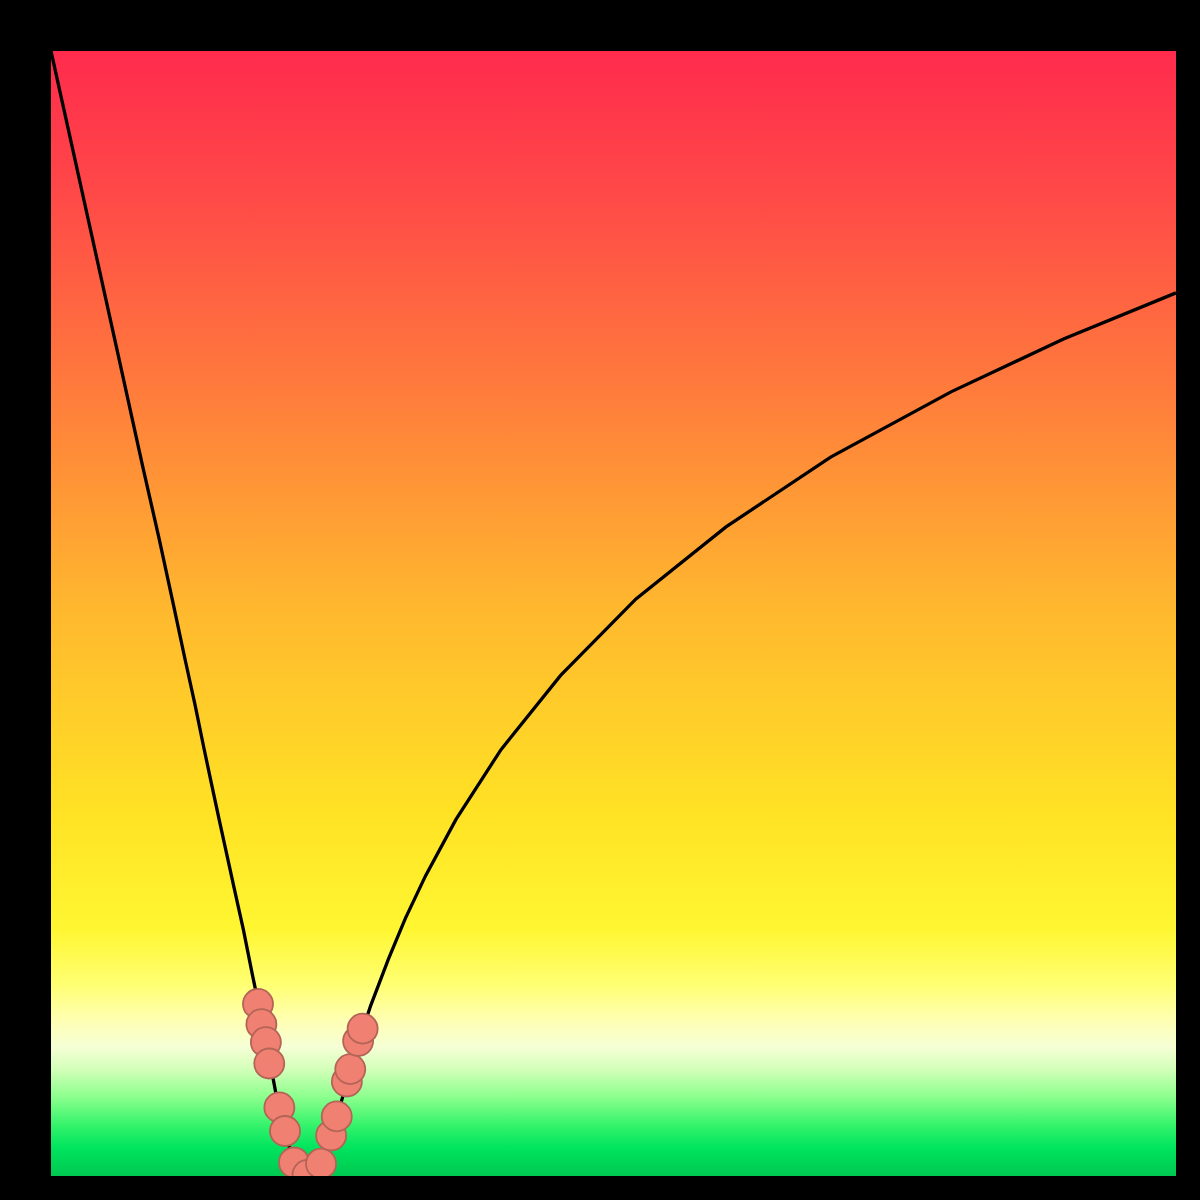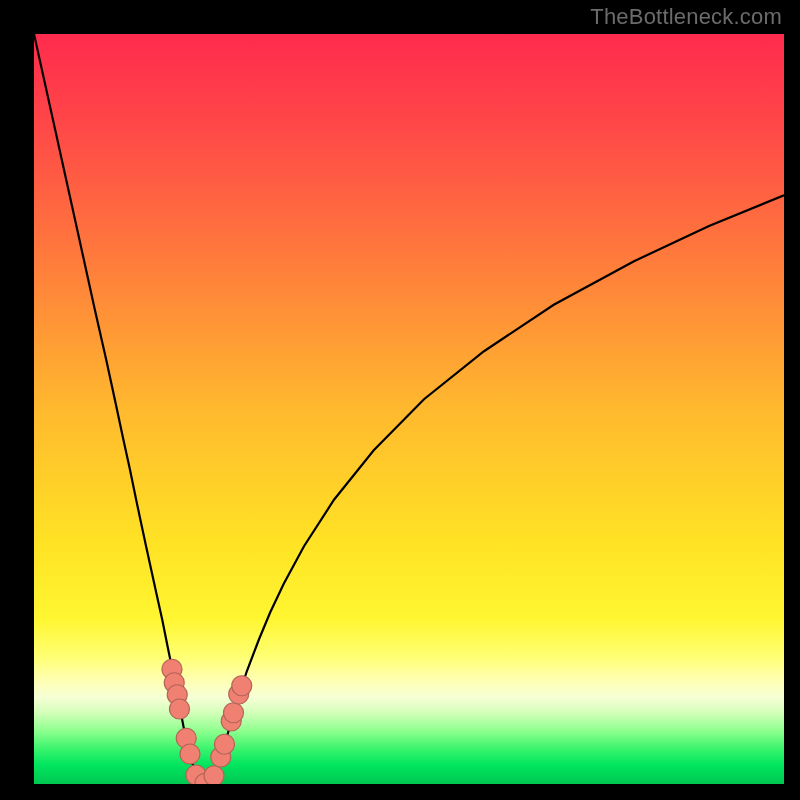--- a/index.html
+++ b/index.html
@@ -99,14 +99,13 @@
           <circle cx="190.50" cy="710.25" r="10" fill="#f08172" stroke="#b36457" stroke-width="1.2"></circle>
           <circle cx="197.25" cy="687.00" r="10" fill="#f08172" stroke="#b36457" stroke-width="1.2"></circle>
           <circle cx="199.50" cy="678.75" r="10" fill="#f08172" stroke="#b36457" stroke-width="1.2"></circle>
           <circle cx="204.75" cy="660.00" r="10" fill="#f08172" stroke="#b36457" stroke-width="1.2"></circle>
           <circle cx="207.75" cy="651.75" r="10" fill="#f08172" stroke="#b36457" stroke-width="1.2"></circle>
         </g>
     </svg>
 
   </div>
 
-  <div class="watermark">TheBottleneck.com</div>
 </div>
 
 </body></html>

